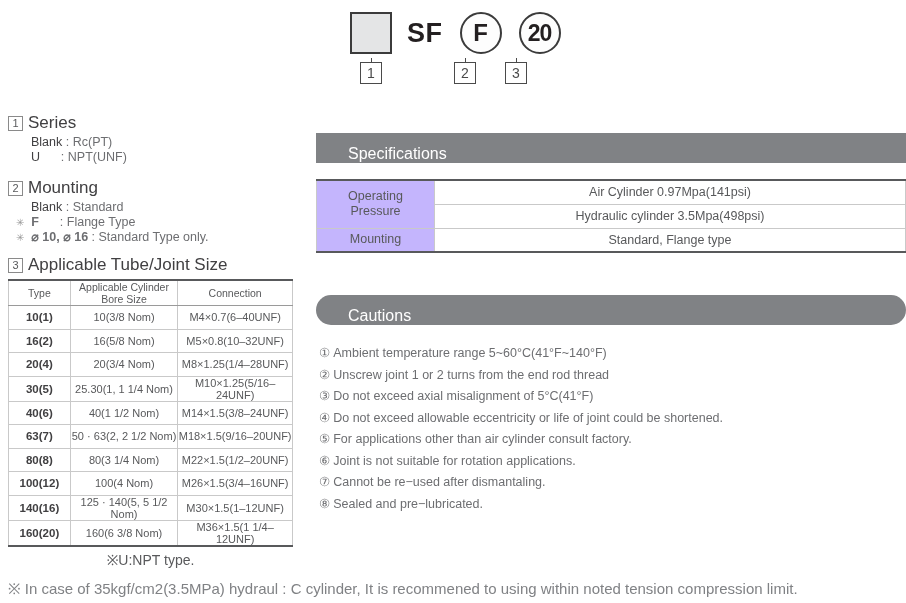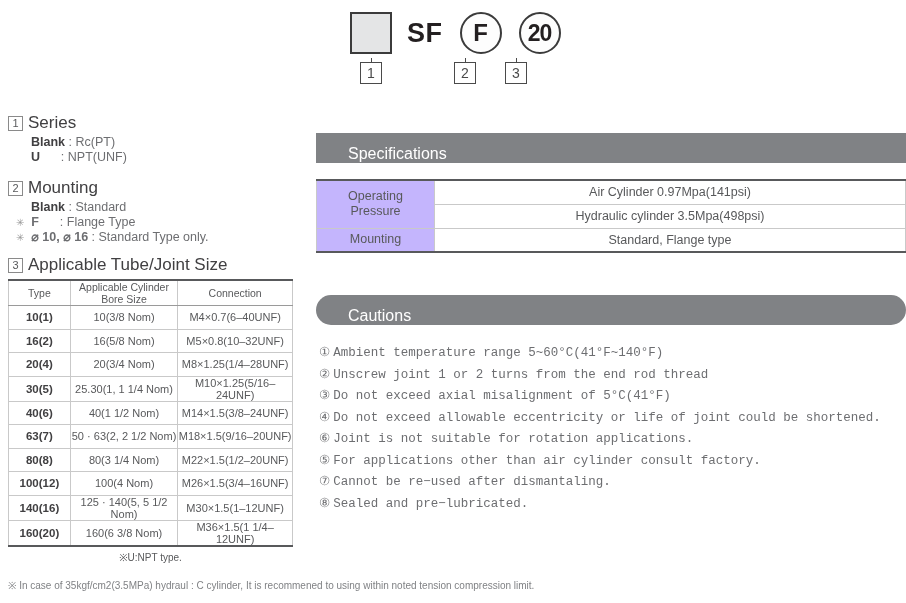--- a/index.html
+++ b/index.html
@@ -43,21 +43,21 @@
   #left-col { position:absolute; left:8px; top:113px; width:300px; }
   .sec-head { display:flex; align-items:center; margin-bottom:2px; }
   .sec-num {
     display:inline-flex; align-items:center; justify-content:center;
     width:15px; height:15px; border:1px solid #8a8a8a;
     font-size:11px; color:#58595b; margin-right:5px;
     background:#fff; flex:none;
   }
   .sec-title { font-size:17px; color:#414042; font-weight:400; }
   .opt-line { font-size:12.5px; color:#6d6e71; line-height:15px; padding-left:23px; white-space:pre; }
-  .opt-line b { color:#414042; font-weight:bold; }
+  .opt-line b { color:#414042; font-weight:normal; }
   .bullet-line { font-size:12.5px; color:#6d6e71; line-height:15px; padding-left:8px; white-space:pre; }
   .bullet-mark { color:#9a9a9a; font-size:10px; }
   .gap-sm { height:10px; }
   .gap-md { height:13px; }
 
   
   #tube-table { width:285px; border-collapse:collapse; margin-top:4px; }
   #tube-table th, #tube-table td {
     border:1px solid #c9c9c9;
     text-align:center; color:#58595b;
@@ -67,26 +67,26 @@
     border-top:2px solid #58595b;
     border-bottom:1px solid #9a9a9a;
     font-size:10.5px; font-weight:400; height:20px;
     color:#58595b;
   }
   #tube-table tbody td { height:23.5px; font-size:11px; }
   #tube-table tbody td.c1 { font-weight:bold; font-size:11.5px; color:#414042; width:62px; }
   #tube-table tbody td.c2 { width:108px; }
   #tube-table tbody td.c3 { width:115px; }
   #tube-table tbody tr:last-child td { border-bottom:2px solid #58595b;margin-left:20px; }
-  .tbl-note { width:285px; text-align:center; font-size:10px; color:#58595b; margin-top:3px; }
+  .tbl-note { width:285px; text-align:center; font-size:14px; color:#58595b; margin-top:3px; }
 
   
   #bottom-note {
     position:absolute; left:8px; top:578px; width:890px;
-    font-size:10px; color:#808285; white-space:nowrap;
+    font-size:15px; color:#808285; white-space:nowrap;
   }
 
   
   #right-col { position:absolute; left:316px; top:133px; width:590px; }
   .bar {
     background:#808285; height:30px;
     display:flex; align-items:flex-end;
     padding-left:32px;
   }
   .bar-title { color:#ffffff; font-size:16px; font-weight:400; }
@@ -101,21 +101,21 @@
     background:#c4b5fd; width:118px; line-height:15px;
   }
   #spec-table tr:first-child td { border-top:2px solid #58595b; }
   #spec-table tr:last-child td { border-bottom:2px solid #58595b; }
 
   
   #cautions-bar { margin-top:42px;border-radius:15px; }
   #caution-list { margin-top:18px; }
   .caution-item {
     font-size:12.5px; color:#6d6e71;
-    line-height:21.5px; padding-left:3px; white-space:nowrap;font-family:Liberation Mono, monospace;
+    line-height:21.5px; padding-left:3px; white-space:nowrap;
   }
   .caution-num { color:#6d6e71; margin-right:3px; }
 </style>
 </head>
 <body>
 
 <div id="page">
 
   <div id="code-diagram">
     <div class="code-row">
@@ -262,26 +262,26 @@
       <div class="caution-item">
         <span class="caution-num">②</span><span>Unscrew joint 1 or 2 turns from the end rod thread</span>
       </div>
       <div class="caution-item">
         <span class="caution-num">③</span><span>Do not exceed axial misalignment of 5°C(41°F)</span>
       </div>
       <div class="caution-item">
         <span class="caution-num">④</span><span>Do not exceed allowable eccentricity or life of joint could be shortened.</span>
       </div>
       <div class="caution-item">
+        <span class="caution-num">⑤</span><span>For applications other than air cylinder consult factory.</span>
+      </div>
+      <div class="caution-item">
         <span class="caution-num">⑥</span><span>Joint is not suitable for rotation applications.</span>
       </div>
       <div class="caution-item">
-        <span class="caution-num">⑤</span><span>For applications other than air cylinder consult factory.</span>
-      </div>
-      <div class="caution-item">
         <span class="caution-num">⑦</span><span>Cannot be re−used after dismantaling.</span>
       </div>
       <div class="caution-item">
         <span class="caution-num">⑧</span><span>Sealed and pre−lubricated.</span>
       </div>
     </div>
   </div>
 
   <div id="bottom-note">※ In case of 35kgf/cm2(3.5MPa) hydraul : C cylinder, It is recommened to using within noted tension compression limit.</div>
 

